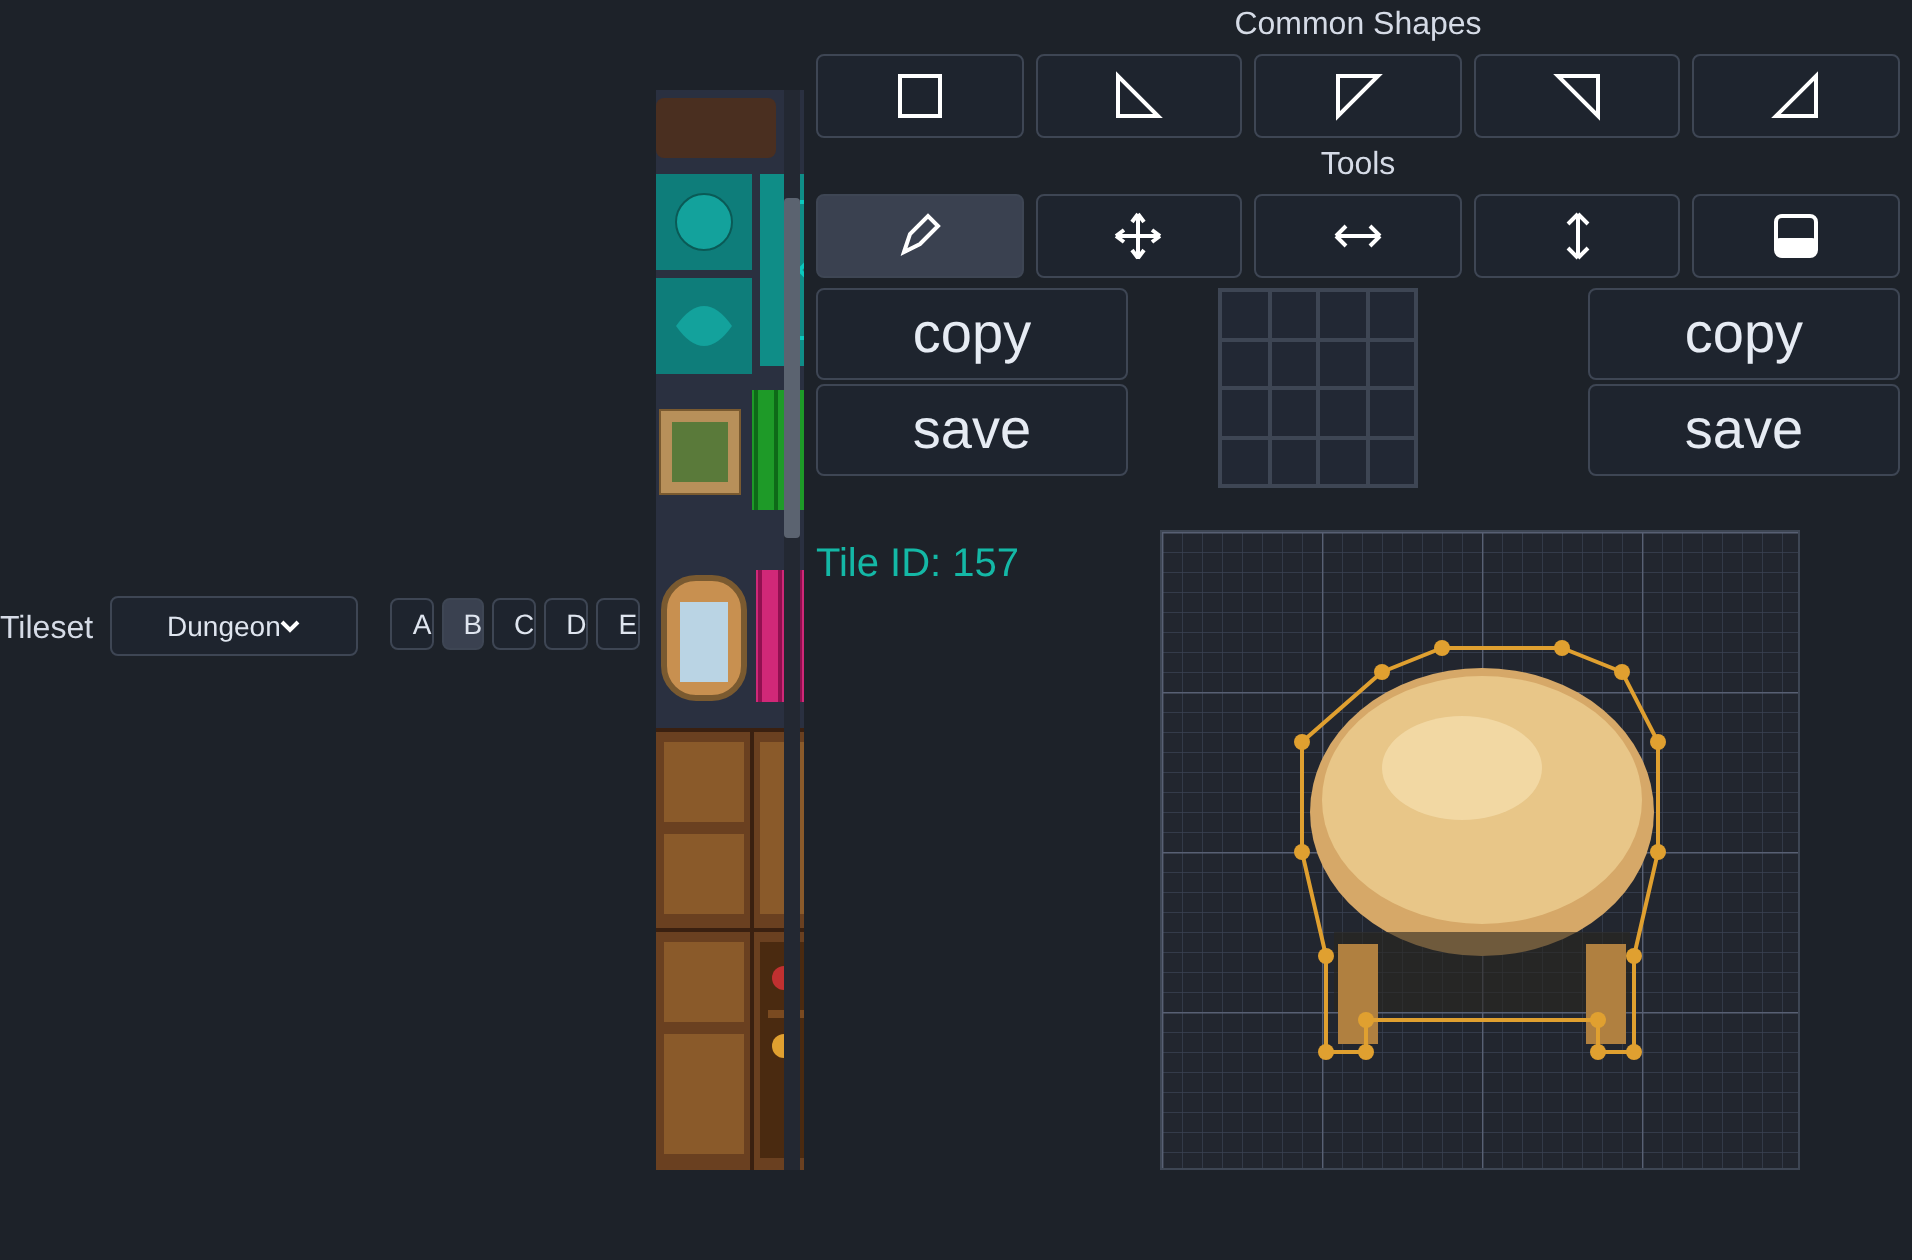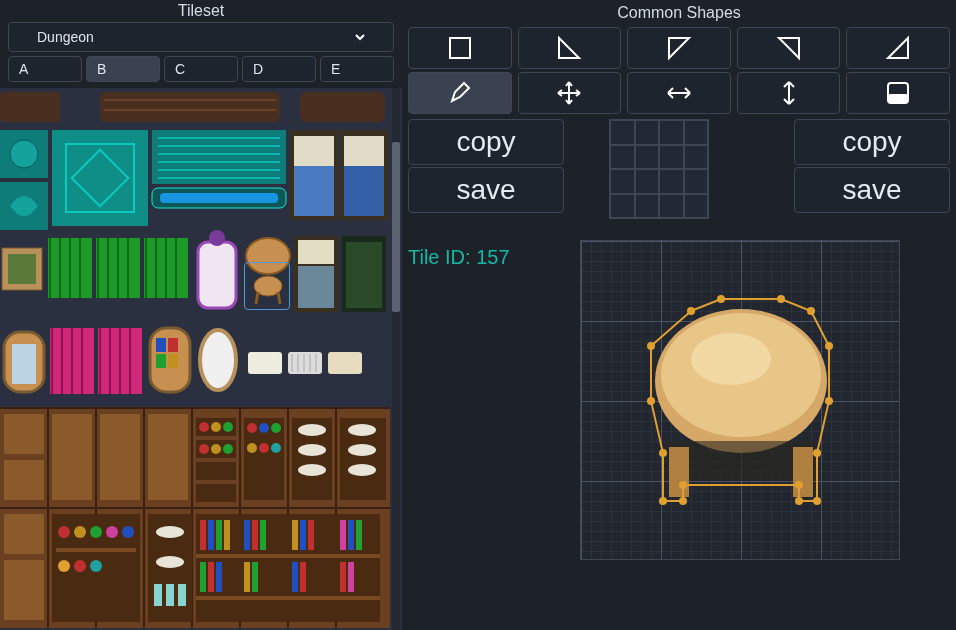--- a/index.html
+++ b/index.html
@@ -6,21 +6,21 @@
   body {
     background: #1d2229;
     color: #cdd4e0;
     font-family: Arial, sans-serif;
     font-size: 14px;
     width: 956px;
     height: 630px;
     overflow: hidden;
     display: flex;
   }
-  .panel-left { width: 402px; display:flex; flex-direction:column; }
+  .panel-left { width: 402px; display:flex; flex-direction:row;align-items:center; }
   .panel-right { flex:1; display:flex; flex-direction:column; padding: 2px 6px 20px 6px; gap:3px; }
 
   .section-title {
     text-align:center;
     font-size:16px;
     color:#d5dbe6;
     padding:2px 0 2px 0;
   }
 
   
@@ -380,20 +380,21 @@
           <path d="M3 3 L23 3 L23 23 Z" class="svg-shape"></path>
         </svg>
     </div>
     <div class="shape-btn">
       <svg width="26" height="26">
           <path d="M23 3 L23 23 L3 23 Z" class="svg-shape"></path>
         </svg>
     </div>
   </div>
 
+  <div class="section-title">Tools</div>
   <div class="tool-row">
     <div class="tool-btn active">
       <svg width="26" height="26">
           <path d="M5 21 L8 12 L17 3 L22 8 L13 17 Z" class="svg-shape"></path>
         </svg>
     </div>
     <div class="tool-btn">
       <svg width="28" height="28">
           <path d="M14 3 L14 25 M3 14 L25 14 M14 3 L11 7 M14 3 L17 7 M14 25 L11 21 M14 25 L17 21 M3 14 L7 11 M3 14 L7 17 M25 14 L21 11 M25 14 L21 17" class="svg-shape"></path>
         </svg>

